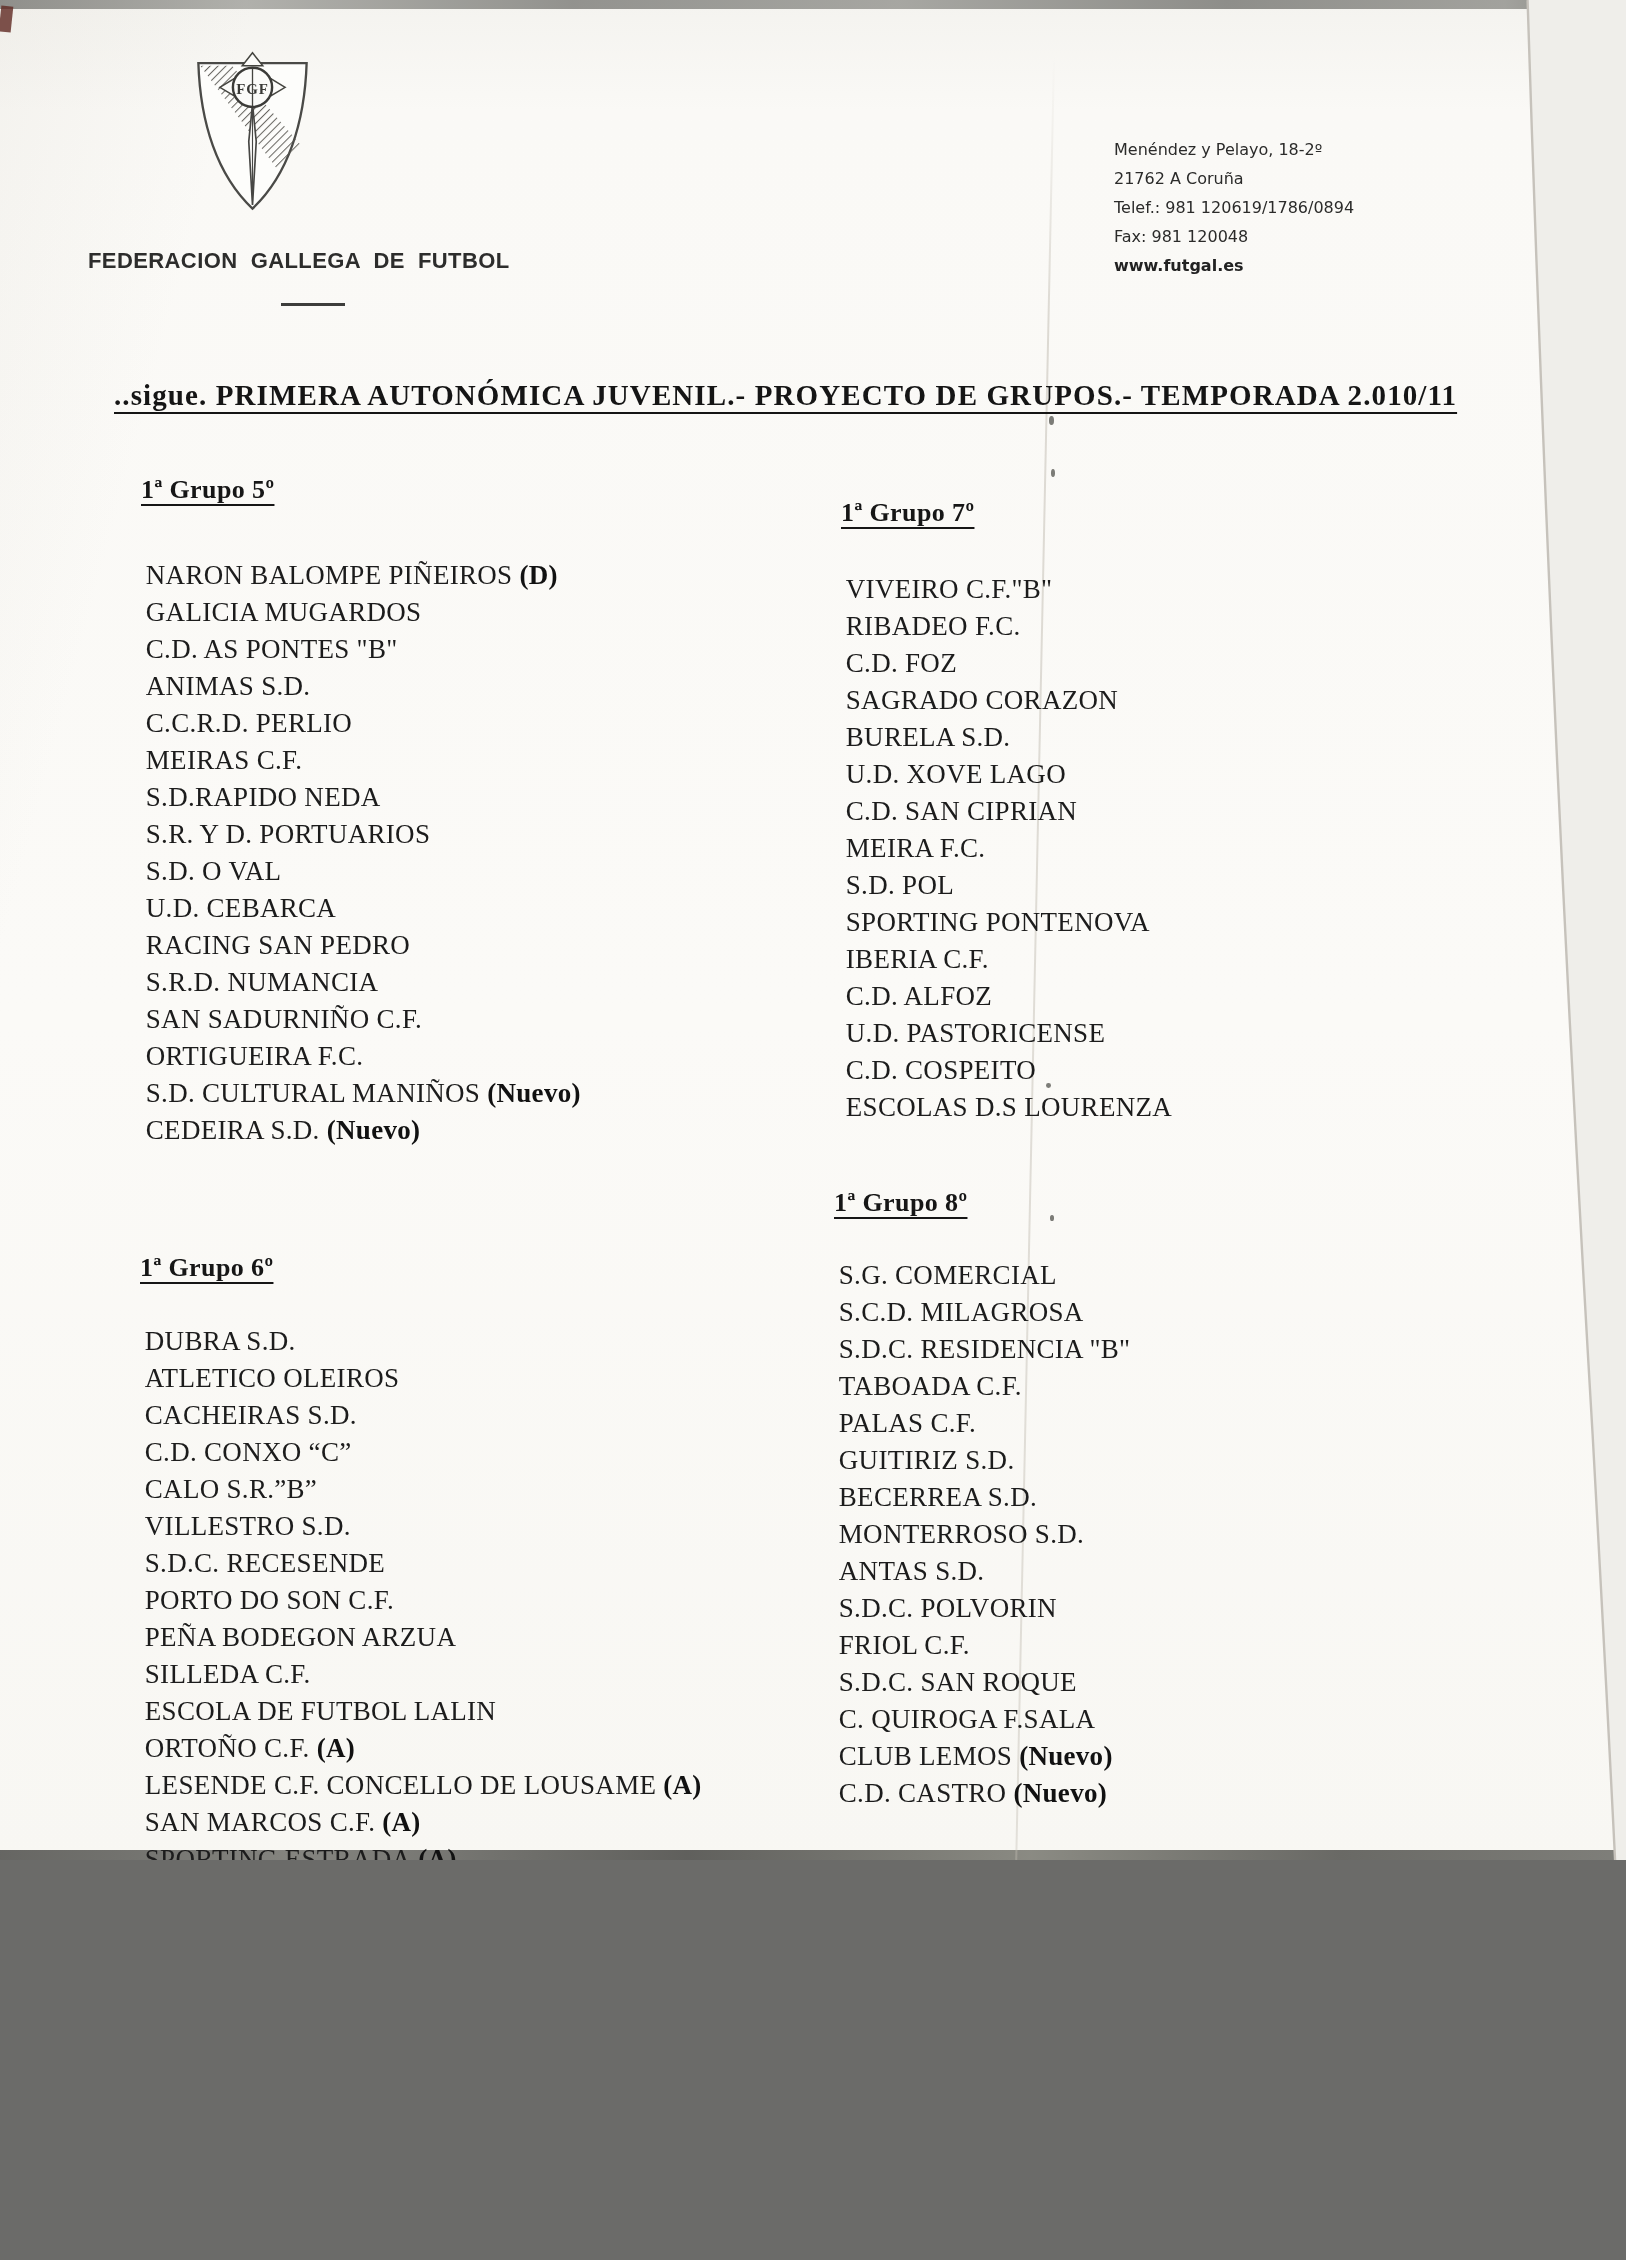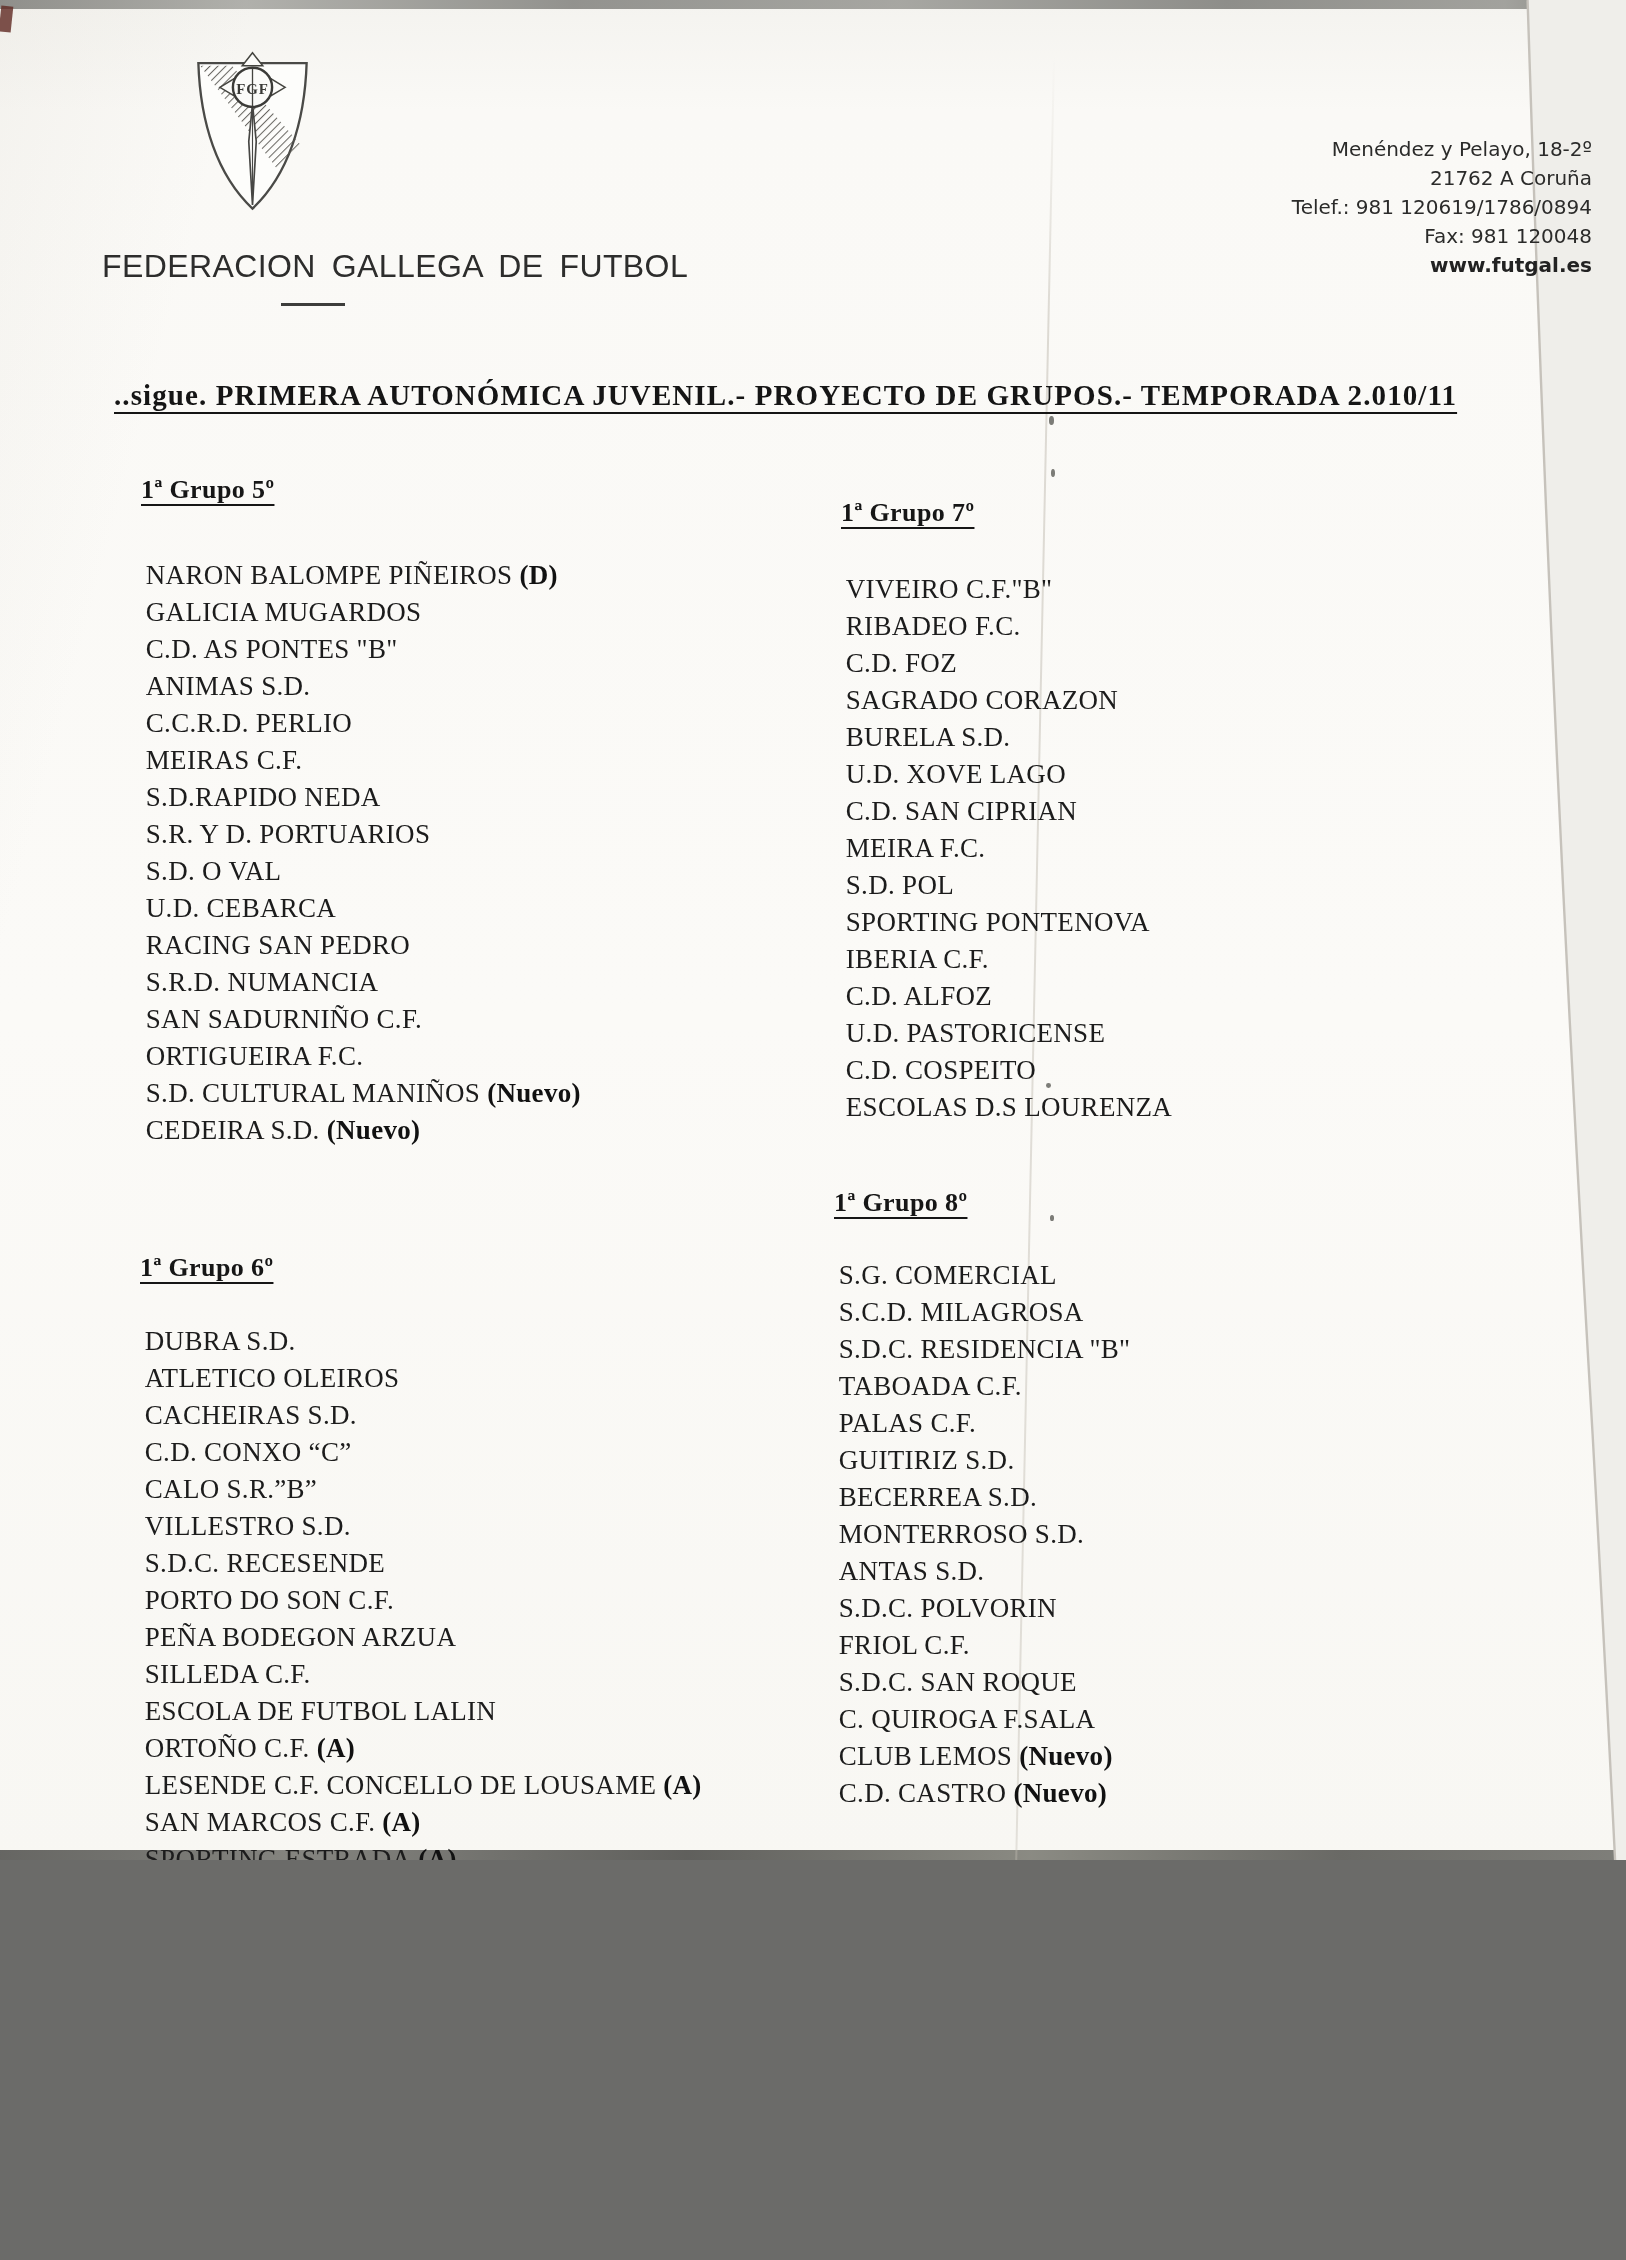--- a/index.html
+++ b/index.html
@@ -29,26 +29,26 @@
   .fold-line{position:absolute;left:1053px;top:57px;width:1.9px;height:2179px;
     background:linear-gradient(180deg,rgba(196,191,181,0),rgba(196,191,181,.55) 12%,rgba(196,191,181,.45) 80%,rgba(196,191,181,0));
     transform:rotate(1.2deg);transform-origin:top left;}
   .speck{position:absolute;background:#5c5c58;border-radius:50%;opacity:.8;}
   .speck.s1{left:1049px;top:416px;width:4.8px;height:8.6px;}
   .speck.s2{left:1051px;top:469px;width:3.8px;height:7.6px;}
   .speck.s3{left:1046px;top:1083px;width:4.8px;height:4.8px;}
   .speck.s4{left:1050px;top:1215px;width:3.8px;height:5.7px;}
   
   .logo{position:absolute;left:175px;top:50px;width:155px;height:168px;}
-  .org-name{position:absolute;left:102px;top:248px;
-    font-family:"Liberation Sans", sans-serif;font-weight:normal;
-    font-size:32px;letter-spacing:0.4px;word-spacing:6.7px;color:#2d2d2c;white-space:nowrap;}
+  .org-name{position:absolute;left:88px;top:248px;
+    font-family:"Liberation Sans", sans-serif;font-weight:bold;
+    font-size:22px;letter-spacing:0.4px;word-spacing:6.7px;color:#2d2d2c;white-space:nowrap;}
   .org-rule{position:absolute;left:281px;top:303px;width:64px;height:2.9px;background:#3d3d3b;}
-  .address{position:absolute;left:1114px;top:135px;width:478px;text-align:right;
-    font-family:"DejaVu Sans", sans-serif;font-size:20px;line-height:29px;color:#2b2b2a;}
+  .address{position:absolute;left:1114px;top:135px;width:478px;text-align:left;
+    font-family:"DejaVu Sans", sans-serif;font-size:16px;line-height:29px;color:#2b2b2a;}
   .address .web{font-weight:bold;color:#222;}
   
   .doc-title{position:absolute;left:114px;top:379px;
     font-weight:bold;font-size:29px;letter-spacing:1.1px;white-space:nowrap;color:#151515;
     text-decoration:underline;text-decoration-thickness:2.4px;text-underline-offset:6.7px;}
   
   .group{position:absolute;}
   .group h2{margin:0;font-size:26px;font-weight:bold;letter-spacing:0.4px;color:#161616;
     text-decoration:underline;text-decoration-thickness:2.4px;text-underline-offset:5.7px;}
   .group ul{list-style:none;margin:0;padding:0;margin-left:4.8px;}

